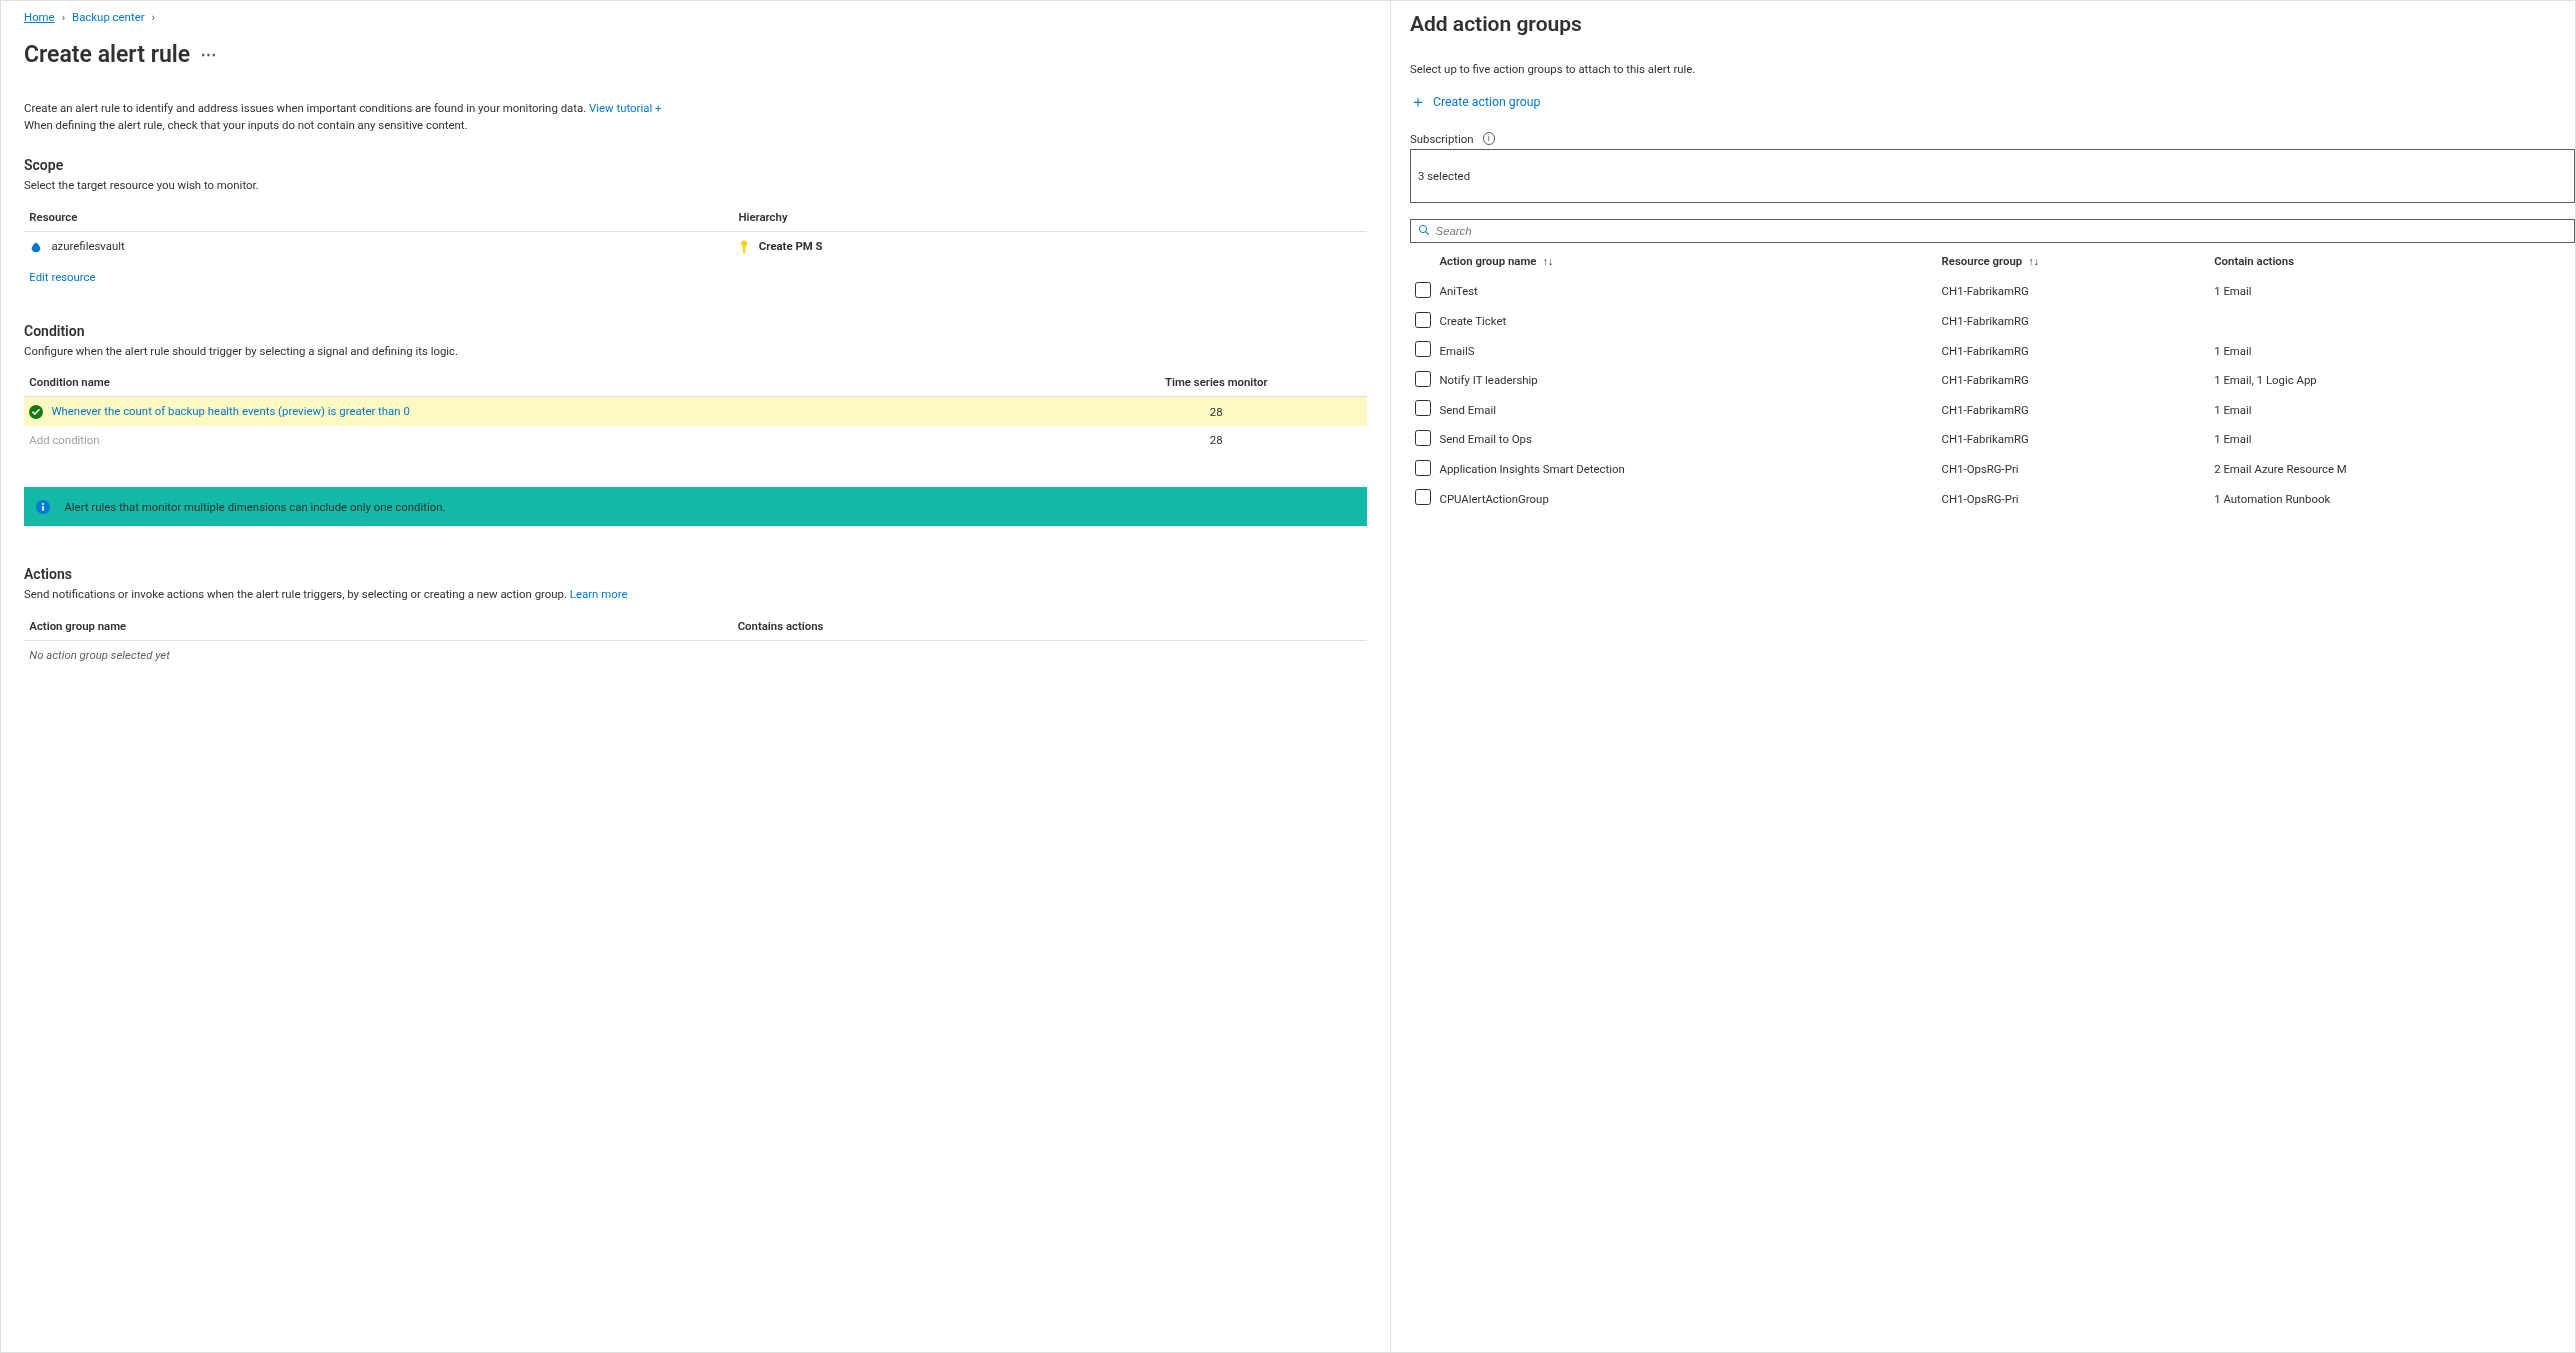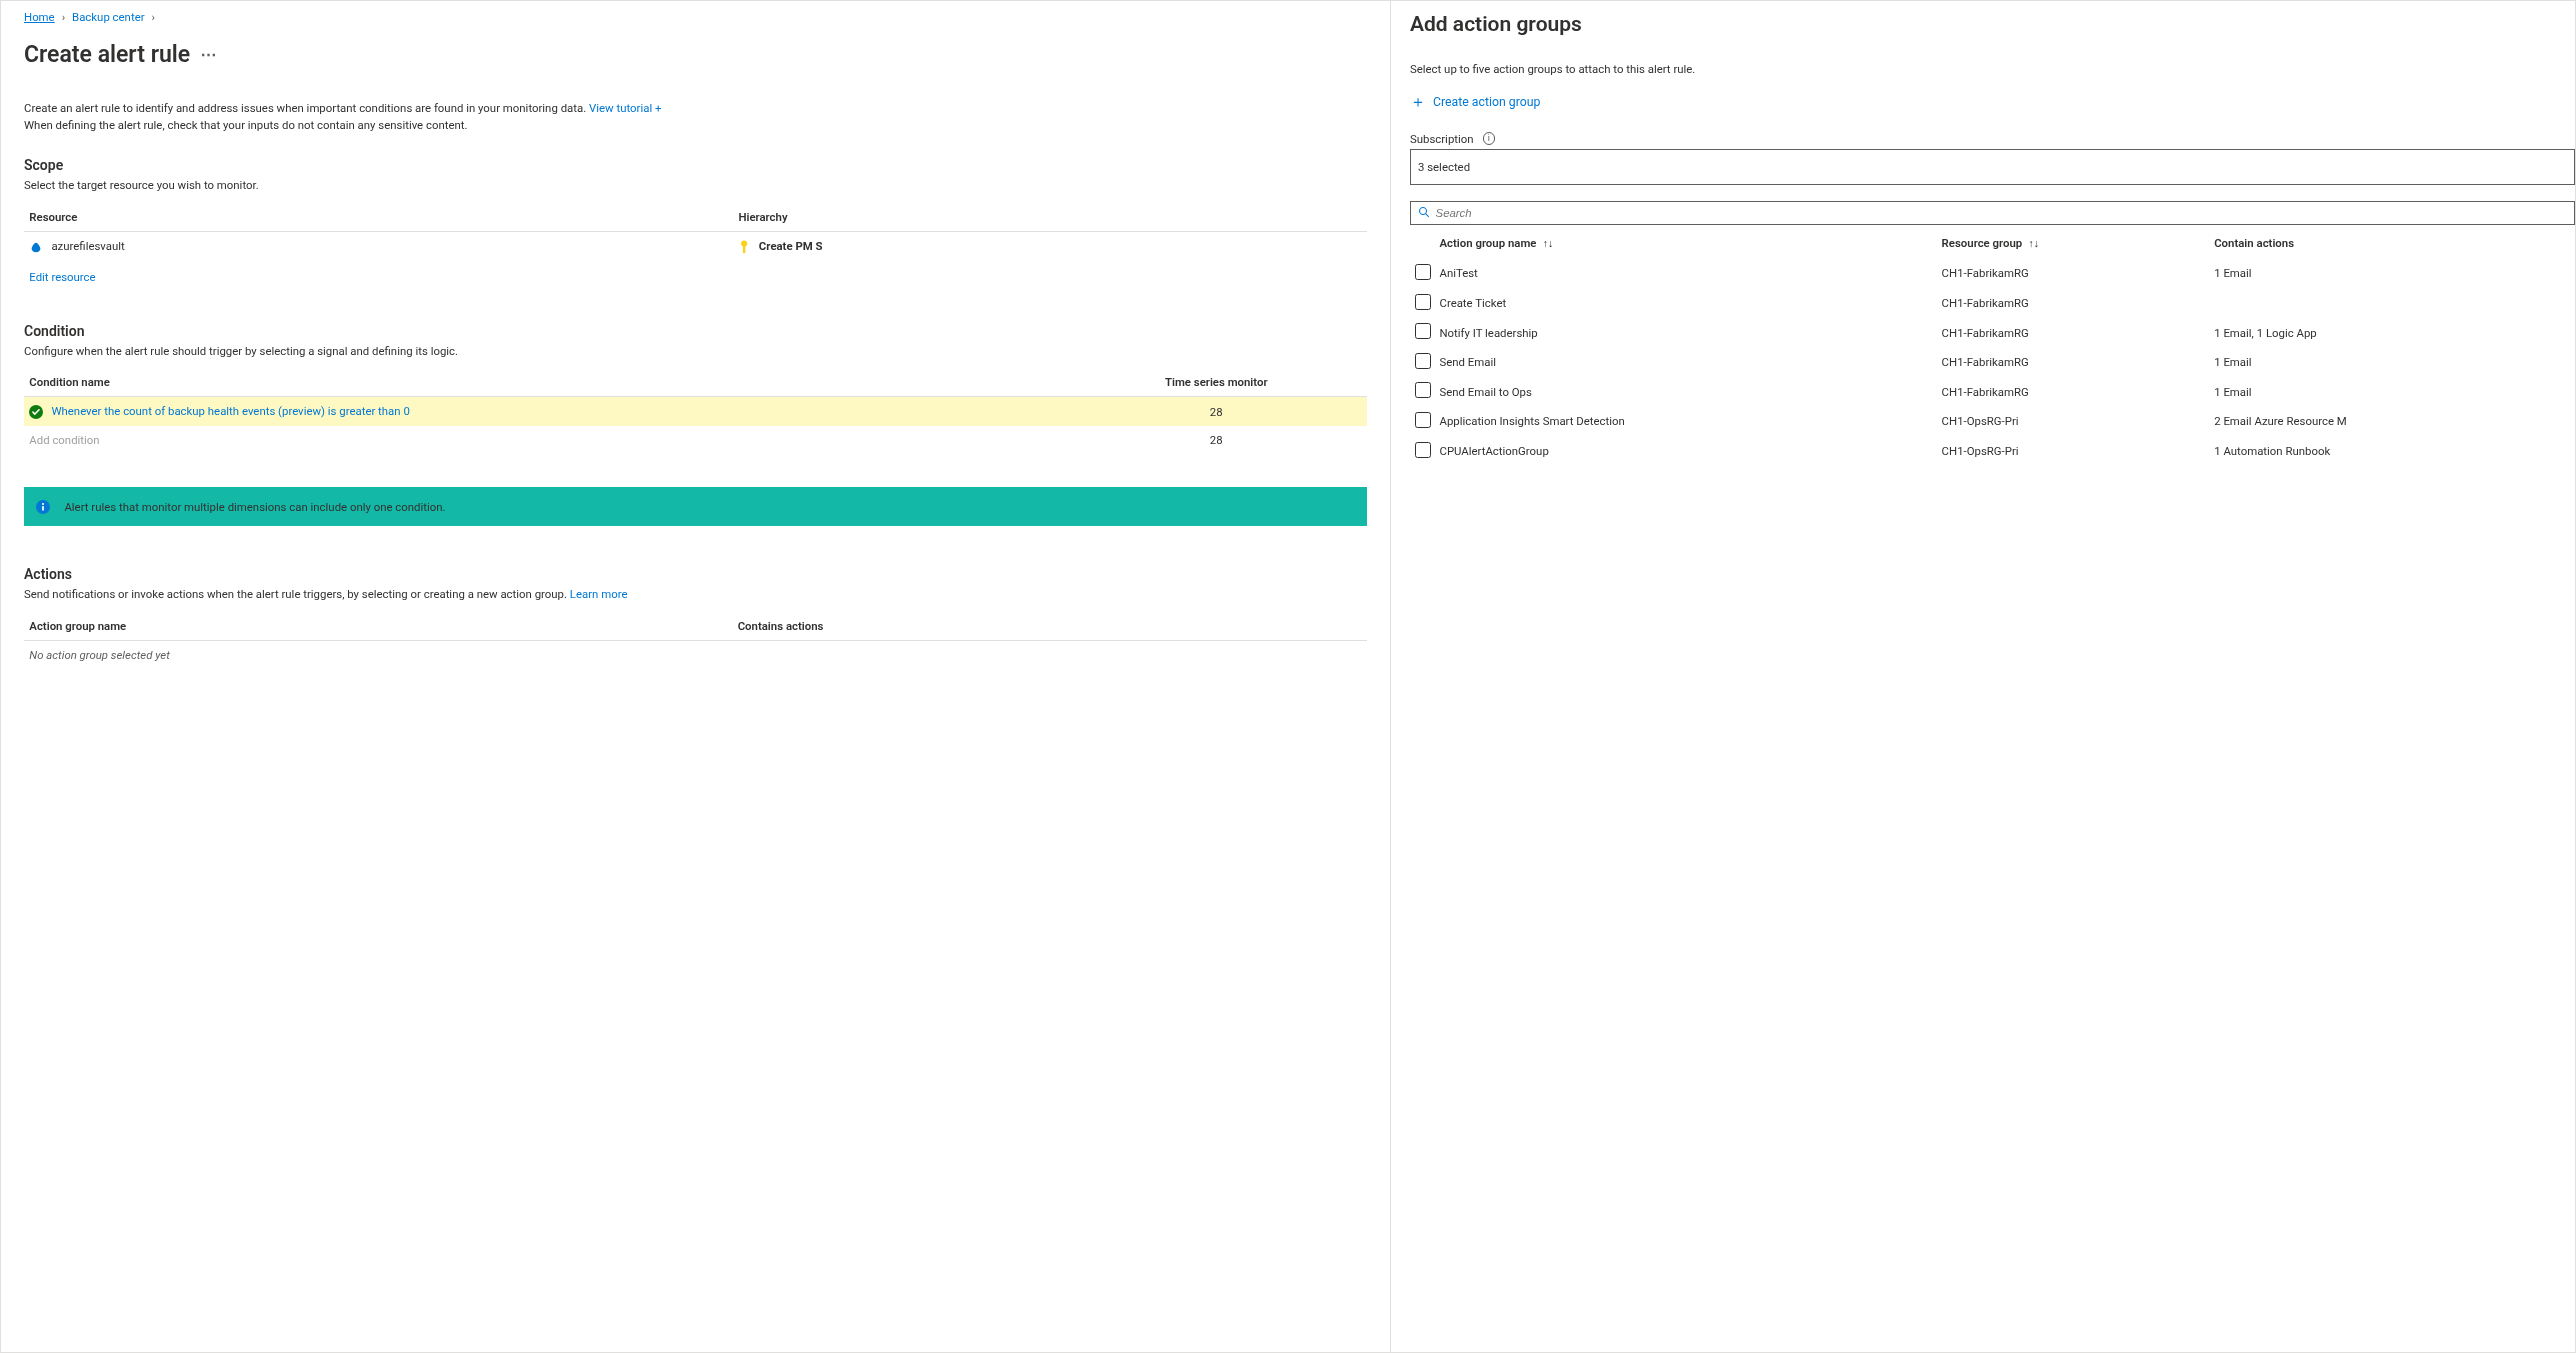--- a/index.html
+++ b/index.html
@@ -92,21 +92,21 @@
   }
   .info-bubble {
     width: 12.3px; height: 12.3px; border: 0.9px solid #605e5c; border-radius: 50%;
     display: inline-flex; align-items: center; justify-content: center;
     font-size: 8.8px; color: #605e5c; cursor: pointer;
   }
 
   .select-box, .search-box {
     width: 100%;
     border: 0.9px solid #605e5c;
-    padding: 10px 7px;
+    padding: 19px 7px;
     font-size: 11.4px;
     background: #fff;
   }
   .search-box {
     display: flex; align-items: center; gap: 5.3px; margin-top: 16px;
     padding: 3.5px 7px;
   }
   .search-box input {
     flex: 1; border: none; outline: none; font-size: 11.4px;
     font-style: italic; color: #605e5c;
@@ -304,20 +304,26 @@
           <td>1 Email</td>
         </tr>
         <tr>
           <td><span class="chk"></span></td>
           <td>Create Ticket</td>
           <td>CH1-FabrikamRG</td>
           <td></td>
         </tr>
         <tr>
           <td><span class="chk"></span></td>
+          <td>EmailS</td>
+          <td>CH1-FabrikamRG</td>
+          <td>1 Email</td>
+        </tr>
+        <tr>
+          <td><span class="chk"></span></td>
           <td>Notify IT leadership</td>
           <td>CH1-FabrikamRG</td>
           <td>1 Email, 1 Logic App</td>
         </tr>
         <tr>
           <td><span class="chk"></span></td>
           <td>Send Email</td>
           <td>CH1-FabrikamRG</td>
           <td>1 Email</td>
         </tr>

